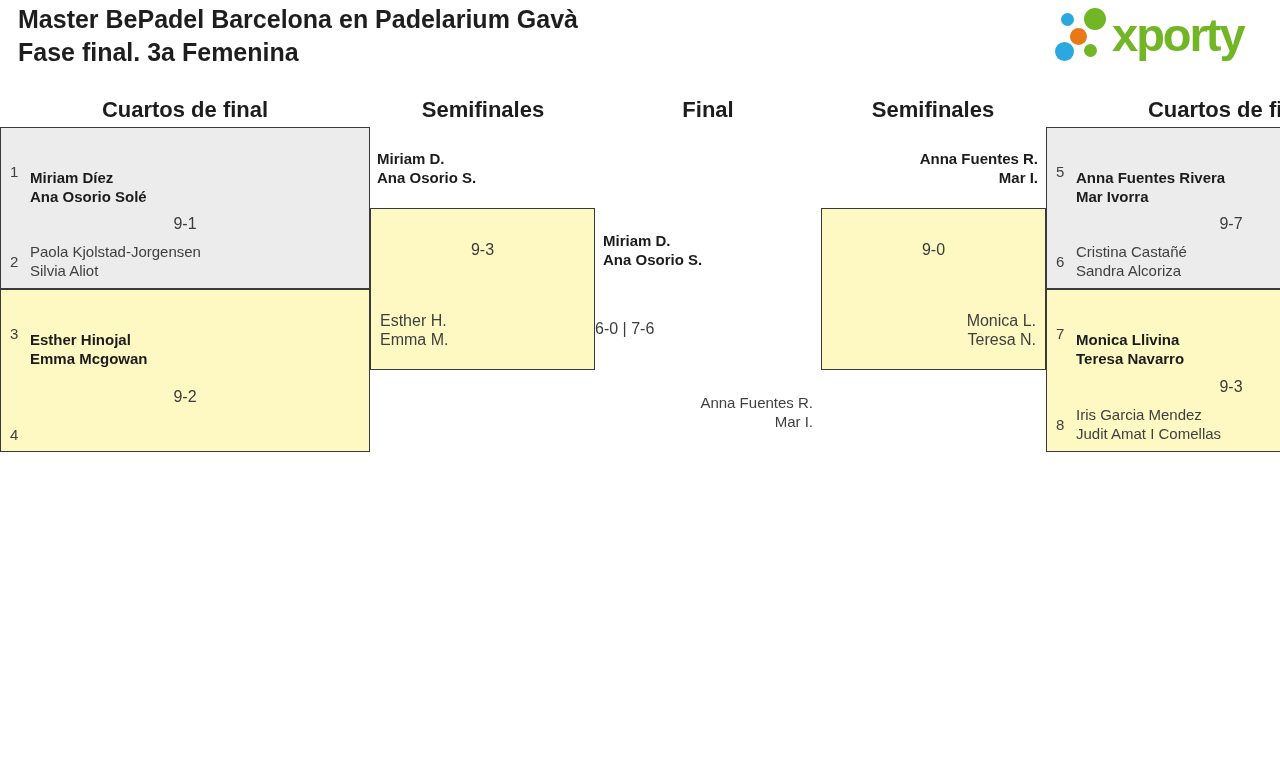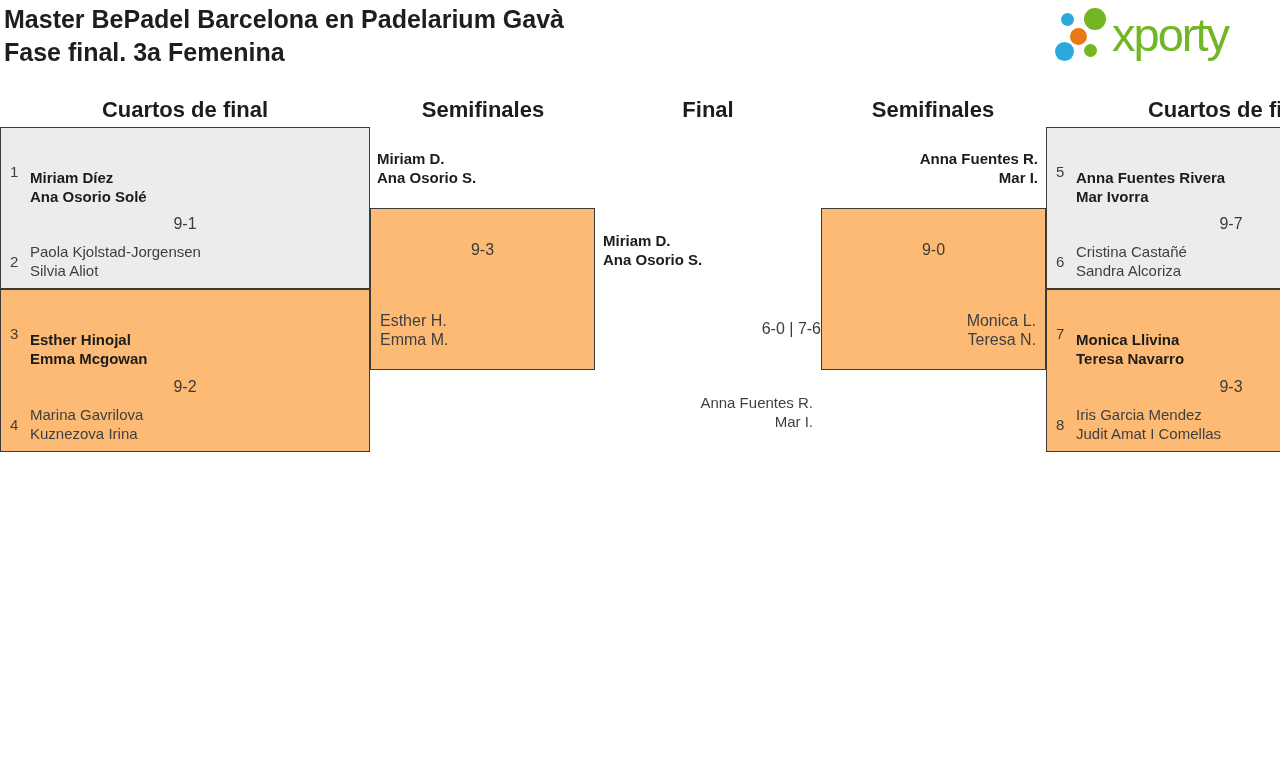--- a/index.html
+++ b/index.html
@@ -7,49 +7,49 @@
     width: 1280px; height: 763px;
     overflow: hidden; position: relative;
     background: #ffffff;
     font-family: "Liberation Sans", "DejaVu Sans", sans-serif;
     color: #1e1e1e;
   }
   .abs { position: absolute; }
 
   
   .page-title {
-    left: 4px; top: 3px;
+    left: 18px; top: 3px;
     font-size: 25px; line-height: 33px; font-weight: bold;
     color: #1e1e1e; white-space: nowrap;
   }
 
   
   .logo { left: 1050px; top: 6px; width: 230px; height: 64px; cursor: pointer; }
   .dot { position: absolute; border-radius: 50%; }
   .dot-blue-sm   { left: 11px; top: 7px;  width: 13px; height: 13px; background: #2ca8e0; }
   .dot-green-lg  { left: 34px; top: 2px;  width: 22px; height: 22px; background: #72b626; }
   .dot-orange    { left: 20px; top: 22px; width: 17px; height: 17px; background: #e87917; }
   .dot-blue-lg   { left: 5px;  top: 36px; width: 19px; height: 19px; background: #2ca8e0; }
   .dot-green-sm  { left: 34px; top: 38px; width: 13px; height: 13px; background: #72b626; }
   .logo-text {
     position: absolute; left: 62px; top: 4px;
-    font-size: 47px; line-height: 50px; font-weight: normal; letter-spacing: -2px;
+    font-size: 47px; line-height: 50px; font-weight: bold; letter-spacing: -2px;
     color: #72b626;
   }
 
   
   .round-header {
     top: 97px; transform: translateX(-50%);
     font-size: 22px; font-weight: bold; white-space: nowrap; color: #1d1d1d;
   }
 
   
   .box {
     position: absolute; box-sizing: border-box;
-    border: 1px solid #3a3a3a; background: #fdba74;
+    border: 1px solid #3a3a3a; background: #fef9c3;
   }
   .box.shaded { background: #ececec; }
 
   .qf {
     width: 370px; height: 162px;
     display: flex; flex-direction: column; justify-content: space-between;
     padding: 8px 0;
   }
   .team { display: flex; align-items: center; }
   .seed {
@@ -71,21 +71,21 @@
 
   .pair-label {
     font-size: 15px; line-height: 19px; font-weight: bold; color: #1c1c1c;
     white-space: nowrap;
   }
   .pair-label.right { text-align: right; }
   .pair-label.plain { font-weight: normal; color: #3f3f3f; }
 
   .final-score {
     left: 595px; width: 226px; top: 320px;
-    font-size: 16px; color: #3b3b3b; text-align: right;
+    font-size: 16px; color: #3b3b3b; text-align: left;
   }
 </style>
 </head>
 <body>
 
 <div class="abs page-title">
   <div>Master BePadel Barcelona en Padelarium Gavà</div>
   <div>Fase final. 3a Femenina</div>
 </div>
 
@@ -126,24 +126,20 @@
   <div class="team">
     <span class="seed">3</span>
     <div class="names winner">
       <div>Esther Hinojal</div>
       <div>Emma Mcgowan</div>
     </div>
   </div>
   <div class="score">9-2</div>
   <div class="team">
     <span class="seed">4</span>
-    <div class="names">
-      <div>Marina Gavrilova</div>
-      <div>Kuznezova Irina</div>
-    </div>
   </div>
 </div>
 
 <div class="abs pair-label" style="left:377px;top:149px">
   <div>Miriam D.</div>
   <div>Ana Osorio S.</div>
 </div>
 <div class="box sf" style="left:370px;top:208px">
   <div class="score">9-3</div>
   <div class="sf-loser left">

